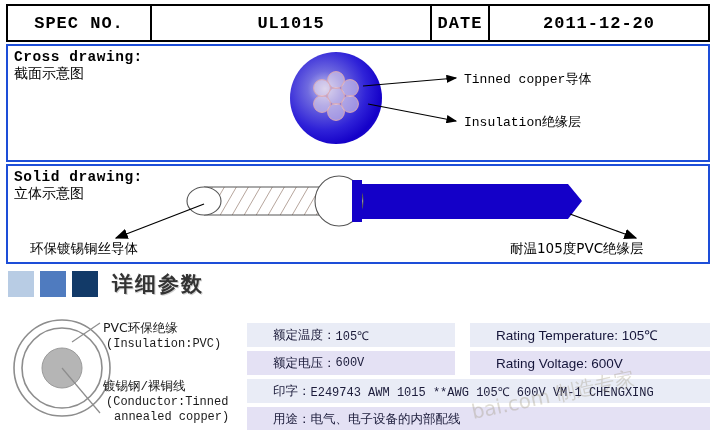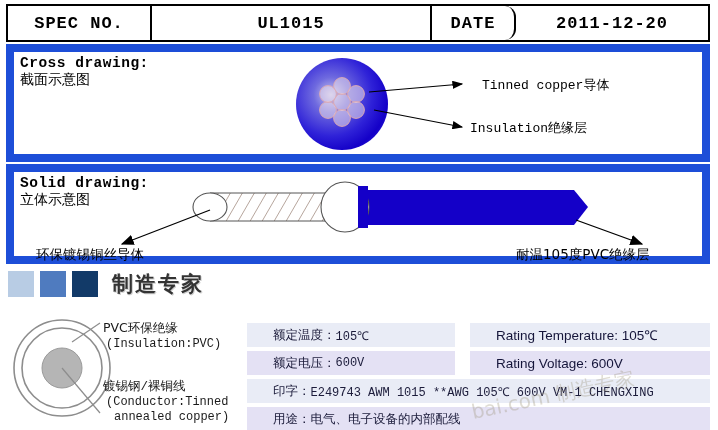--- a/index.html
+++ b/index.html
@@ -24,27 +24,27 @@
     font-family:"Liberation Mono",monospace;
     font-size:17px;letter-spacing:1px;color:#000;
     border-right:2px solid #000;
     box-sizing:border-box;
     height:100%;
     font-weight:bold;
   }
   .spec-cell:last-child{border-right:none;}
   .c1{width:144px;}
   .c2{width:280px;}
-  .c3{width:84px;border-radius:11px;}
+  .c3{width:58px;}
   .c4{flex:1;}
 
   
   .sec-box{
     position:absolute;left:6px;
-    border:8px solid #1d4ed8;
+    border:2px solid #1d4ed8;
     box-sizing:border-box;
     background:#fff;
   }
   #cross-box{top:44px;width:704px;height:118px;}
   #solid-box{top:164px;width:704px;height:100px;}
 
   .sec-label{
     position:absolute;left:6px;top:3px;
     color:#000;line-height:1.12;
   }
@@ -176,21 +176,21 @@
     <svg style="position:absolute;left:0;top:0;width:704px;height:118px;">
       <defs>
         <marker id="ah" markerWidth="9" markerHeight="7" refX="8" refY="3.5" orient="auto">
           <polygon points="0 0, 9 3.5, 0 7" fill="#000"></polygon>
         </marker>
       </defs>
       <line x1="355" y1="40" x2="448" y2="32" stroke="#000" stroke-width="1.2" marker-end="url(#ah)"></line>
       <line x1="360" y1="58" x2="448" y2="75" stroke="#000" stroke-width="1.2" marker-end="url(#ah)"></line>
     </svg>
 
-    <div class="callout" style="left:456px;top:24px;margin-left:12px;">Tinned copper导体</div>
+    <div class="callout" style="left:456px;top:24px;">Tinned copper导体</div>
     <div class="callout" style="left:456px;top:67px;">Insulation绝缘层</div>
   </div>
 
   <div class="sec-box" id="solid-box">
     <div class="sec-label">
       <span class="en">Solid drawing:</span>
       <span class="zh">立体示意图</span>
     </div>
 
     <svg class="solid-art" viewBox="0 0 704 100">
@@ -224,21 +224,21 @@
     <div class="watermark2">中国电子制造商网</div>
 
     <div class="zh-label" style="left:22px;top:74px;">环保镀锡铜丝导体</div>
     <div class="zh-label" style="left:502px;top:74px;">耐温105度PVC绝缘层</div>
   </div>
 
   <div class="params-head">
     <span class="sq" id="sq0" style="background: rgb(184, 204, 228);"></span>
     <span class="sq" id="sq1" style="background: rgb(79, 123, 191);"></span>
     <span class="sq" id="sq2" style="background: rgb(18, 58, 104);"></span>
-    <span class="params-title">制造专家</span>
+    <span class="params-title">详细参数</span>
   </div>
 
   <svg class="lower-art" viewBox="0 0 240 130">
     <circle cx="62" cy="68" r="48" fill="#ffffff" stroke="#8d8d8d" stroke-width="1.6"></circle>
     <circle cx="62" cy="68" r="40" fill="#ffffff" stroke="#8d8d8d" stroke-width="1.6"></circle>
     <circle cx="62" cy="68" r="20" fill="#b5b5b5" stroke="#9a9a9a" stroke-width="1"></circle>
     <line x1="72" y1="42" x2="100" y2="23" stroke="#8d8d8d" stroke-width="1.2"></line>
     <line x1="62" y1="68" x2="100" y2="113" stroke="#8d8d8d" stroke-width="1.2"></line>
   </svg>
 

